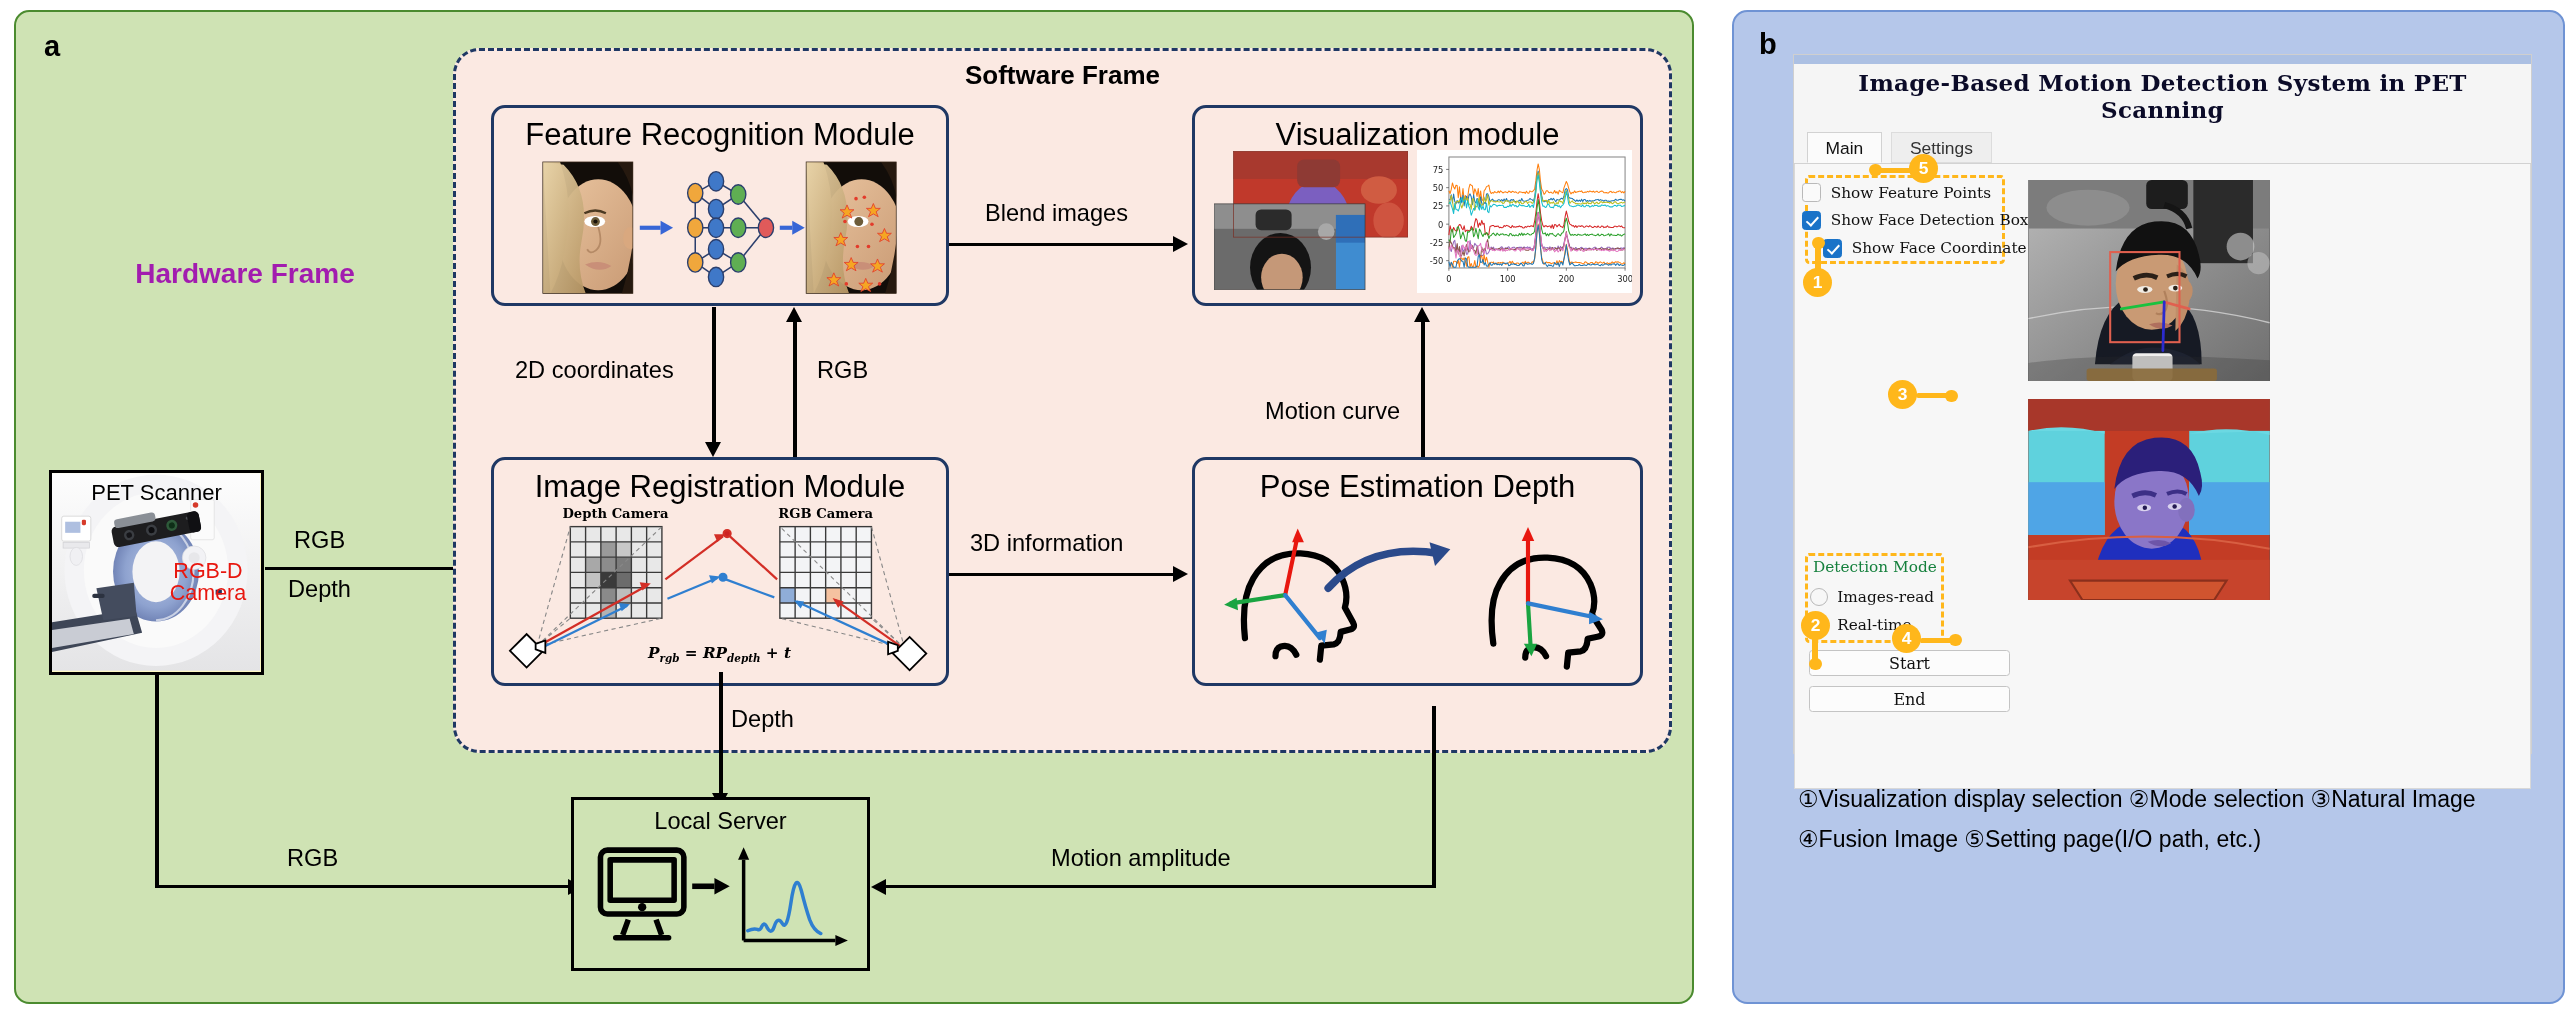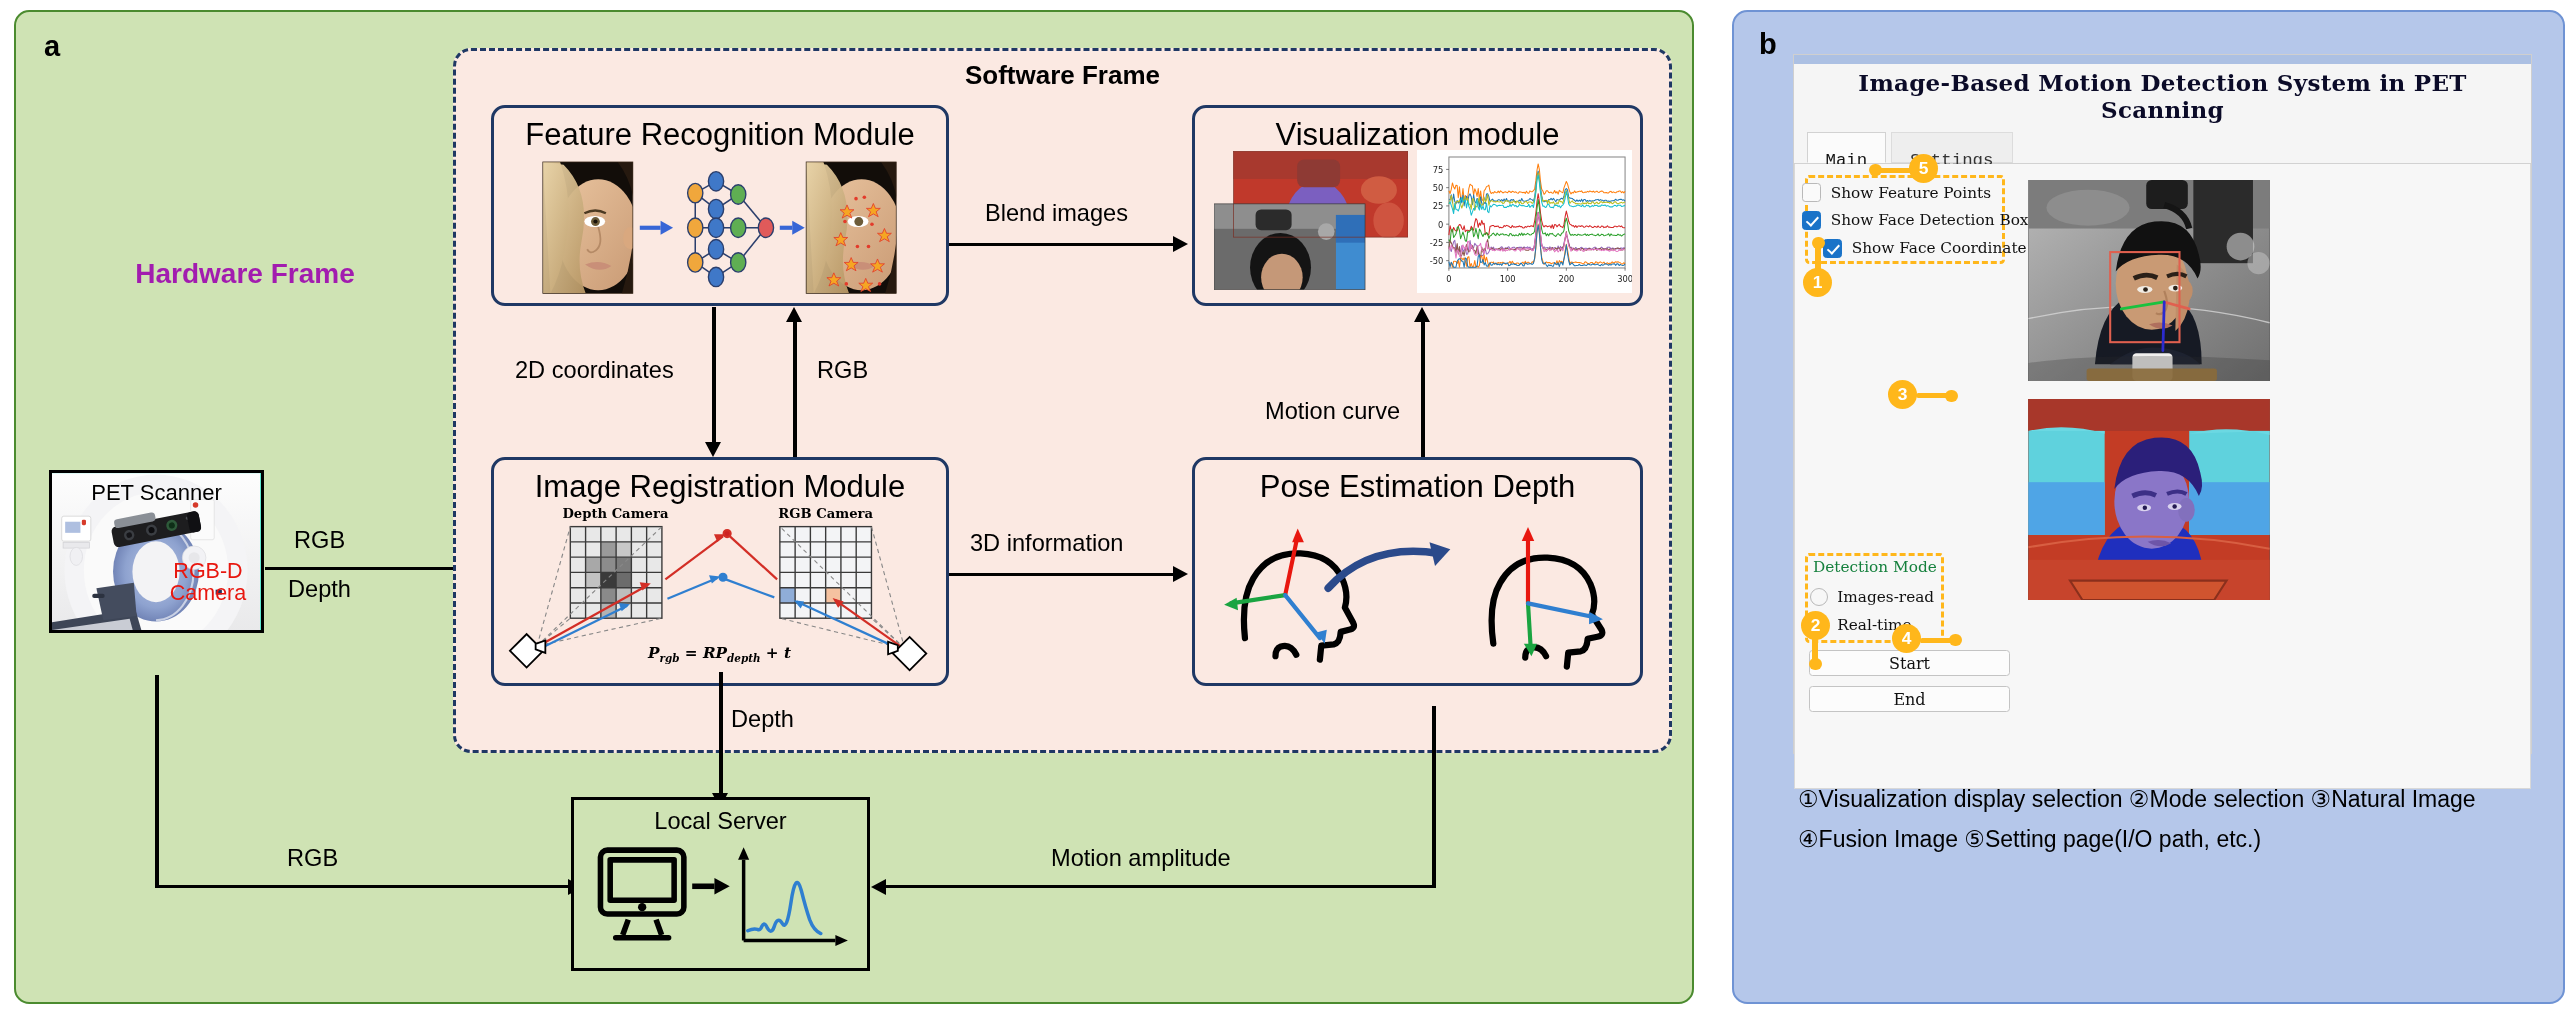--- a/index.html
+++ b/index.html
@@ -7,21 +7,21 @@
 
   
   #panel-a{position:absolute;left:14px;top:9.7px;width:1680px;height:994px;
     background:#cfe3b4;border:2.1px solid #4b8b2f;border-radius:15.3px;box-sizing:border-box;}
   #panel-a-letter{position:absolute;left:28px;top:18px;font-size:29px;font-weight:bold;color:#000;}
   #hardware-frame-label{position:absolute;left:83px;top:246px;width:292px;text-align:center;
     font-size:28px;font-weight:bold;color:#a21caf;}
 
   
   #software-frame{position:absolute;left:437px;top:36px;width:1219px;height:705px;
-    background:#fbe9e2;border:3.5px dashed #1f3864;border-radius:18px;box-sizing:border-box;}
+    background:#fbe9e2;border:3.5px dashed #1f3864;border-radius:26px;box-sizing:border-box;}
   #software-frame-title{position:absolute;left:0;top:9.7px;width:100%;text-align:center;
     font-size:26px;font-weight:bold;color:#000;}
 
   .mod-box{position:absolute;background:#fbe9e2;border:3.5px solid #1f3864;border-radius:14px;box-sizing:border-box;}
   .mod-title{position:absolute;left:0;top:9.7px;width:100%;text-align:center;font-size:31px;color:#000;}
 
   #mod-feature{left:35px;top:54px;width:458px;height:201px;}
   #mod-registration{left:35px;top:406px;width:458px;height:229px;}
   #mod-visual{left:736px;top:54px;width:451px;height:201px;}
   #mod-pose{left:736px;top:406px;width:451px;height:229px;}
@@ -31,22 +31,22 @@
   
   .hline{position:absolute;background:#000;height:3.5px;}
   .vline{position:absolute;background:#000;width:3.5px;}
   .ahead{position:absolute;width:0;height:0;}
   .ahead.right{border-left:15.3px solid #000;border-top:8.3px solid transparent;border-bottom:8.3px solid transparent;}
   .ahead.left{border-right:15.3px solid #000;border-top:8.3px solid transparent;border-bottom:8.3px solid transparent;}
   .ahead.up{border-bottom:15.3px solid #000;border-left:8.3px solid transparent;border-right:8.3px solid transparent;}
   .ahead.down{border-top:15.3px solid #000;border-left:8.3px solid transparent;border-right:8.3px solid transparent;}
 
   
-  #pet-box{position:absolute;left:33px;top:458px;width:215px;height:163px;
-    border:3.5px solid #000;box-sizing:border-box;overflow:hidden;background:#5eead4;}
+  #pet-box{position:absolute;left:33px;top:458px;width:215px;height:205px;
+    border:3.5px solid #000;box-sizing:border-box;overflow:hidden;background:#fef9c3;}
   #pet-title{position:absolute;left:0;top:7px;width:100%;text-align:center;font-size:22px;color:#000;z-index:5;}
   #pet-cam-label{position:absolute;left:111px;top:87px;width:90px;text-align:center;
     font-size:21.5px;color:#e8170f;font-weight:500;line-height:1.05;z-index:5;}
 
   
   #server-box{position:absolute;left:555px;top:785px;width:299px;height:174px;
     border:3.5px solid #000;box-sizing:border-box;background:#cfe3b4;padding-left:27px;}
   #server-title{position:absolute;left:0;top:8.3px;width:100%;text-align:center;font-size:23.6px;color:#000;}
 
   
@@ -54,22 +54,22 @@
     background:#b5c7ea;border:2.1px solid #6f93d4;border-radius:15.3px;box-sizing:border-box;}
   #panel-b-letter{position:absolute;left:25px;top:16.7px;font-size:29px;font-weight:bold;color:#000;}
 
   #app-window{position:absolute;left:59px;top:42px;width:739px;height:700px;
     background:#f5f5f5;border:0.7px solid #cfcfcf;box-sizing:border-box;}
   #app-titlebar{height:9.7px;background:#acc0e3;}
   #app-title{margin-top:4.2px;text-align:center;font-family:"DejaVu Serif",serif;
     font-size:23px;font-weight:bold;color:#0b0b28;letter-spacing:0.3px;}
 
   #tabstrip{position:relative;margin-top:9.7px;height:31px;border-bottom:0.7px solid #d2d2d2;}
-  .tab{position:absolute;top:0;height:31px;line-height:31px;padding:12px 18px;
-    font-family:Liberation Mono, monospace;font-size:17.4px;color:#111;box-sizing:border-box;}
+  .tab{position:absolute;top:0;height:31px;line-height:31px;padding:0 18px;
+    font-family:Liberation Sans, sans-serif;font-size:17.4px;color:#111;box-sizing:border-box;}
   .tab.active{left:12.5px;background:#fbfbfb;border:0.7px solid #d2d2d2;border-bottom:0.7px solid #fbfbfb;}
   .tab.idle{left:97px;background:#eeeeee;border:0.7px solid #dcdcdc;color:#333;}
 
   #tabbody{position:relative;height:624px;background:#f7f7f7;border:0.7px solid #d8d8d8;border-top:none;}
 
   
   .dash-grp{position:absolute;border:3.5px dashed #ffb71b;border-radius:4.2px;box-sizing:border-box;}
   #grp-vis{left:9.7px;top:11px;width:200px;height:89px;}
   #grp-mode{left:9.7px;top:389px;width:139px;height:90px;}
 

